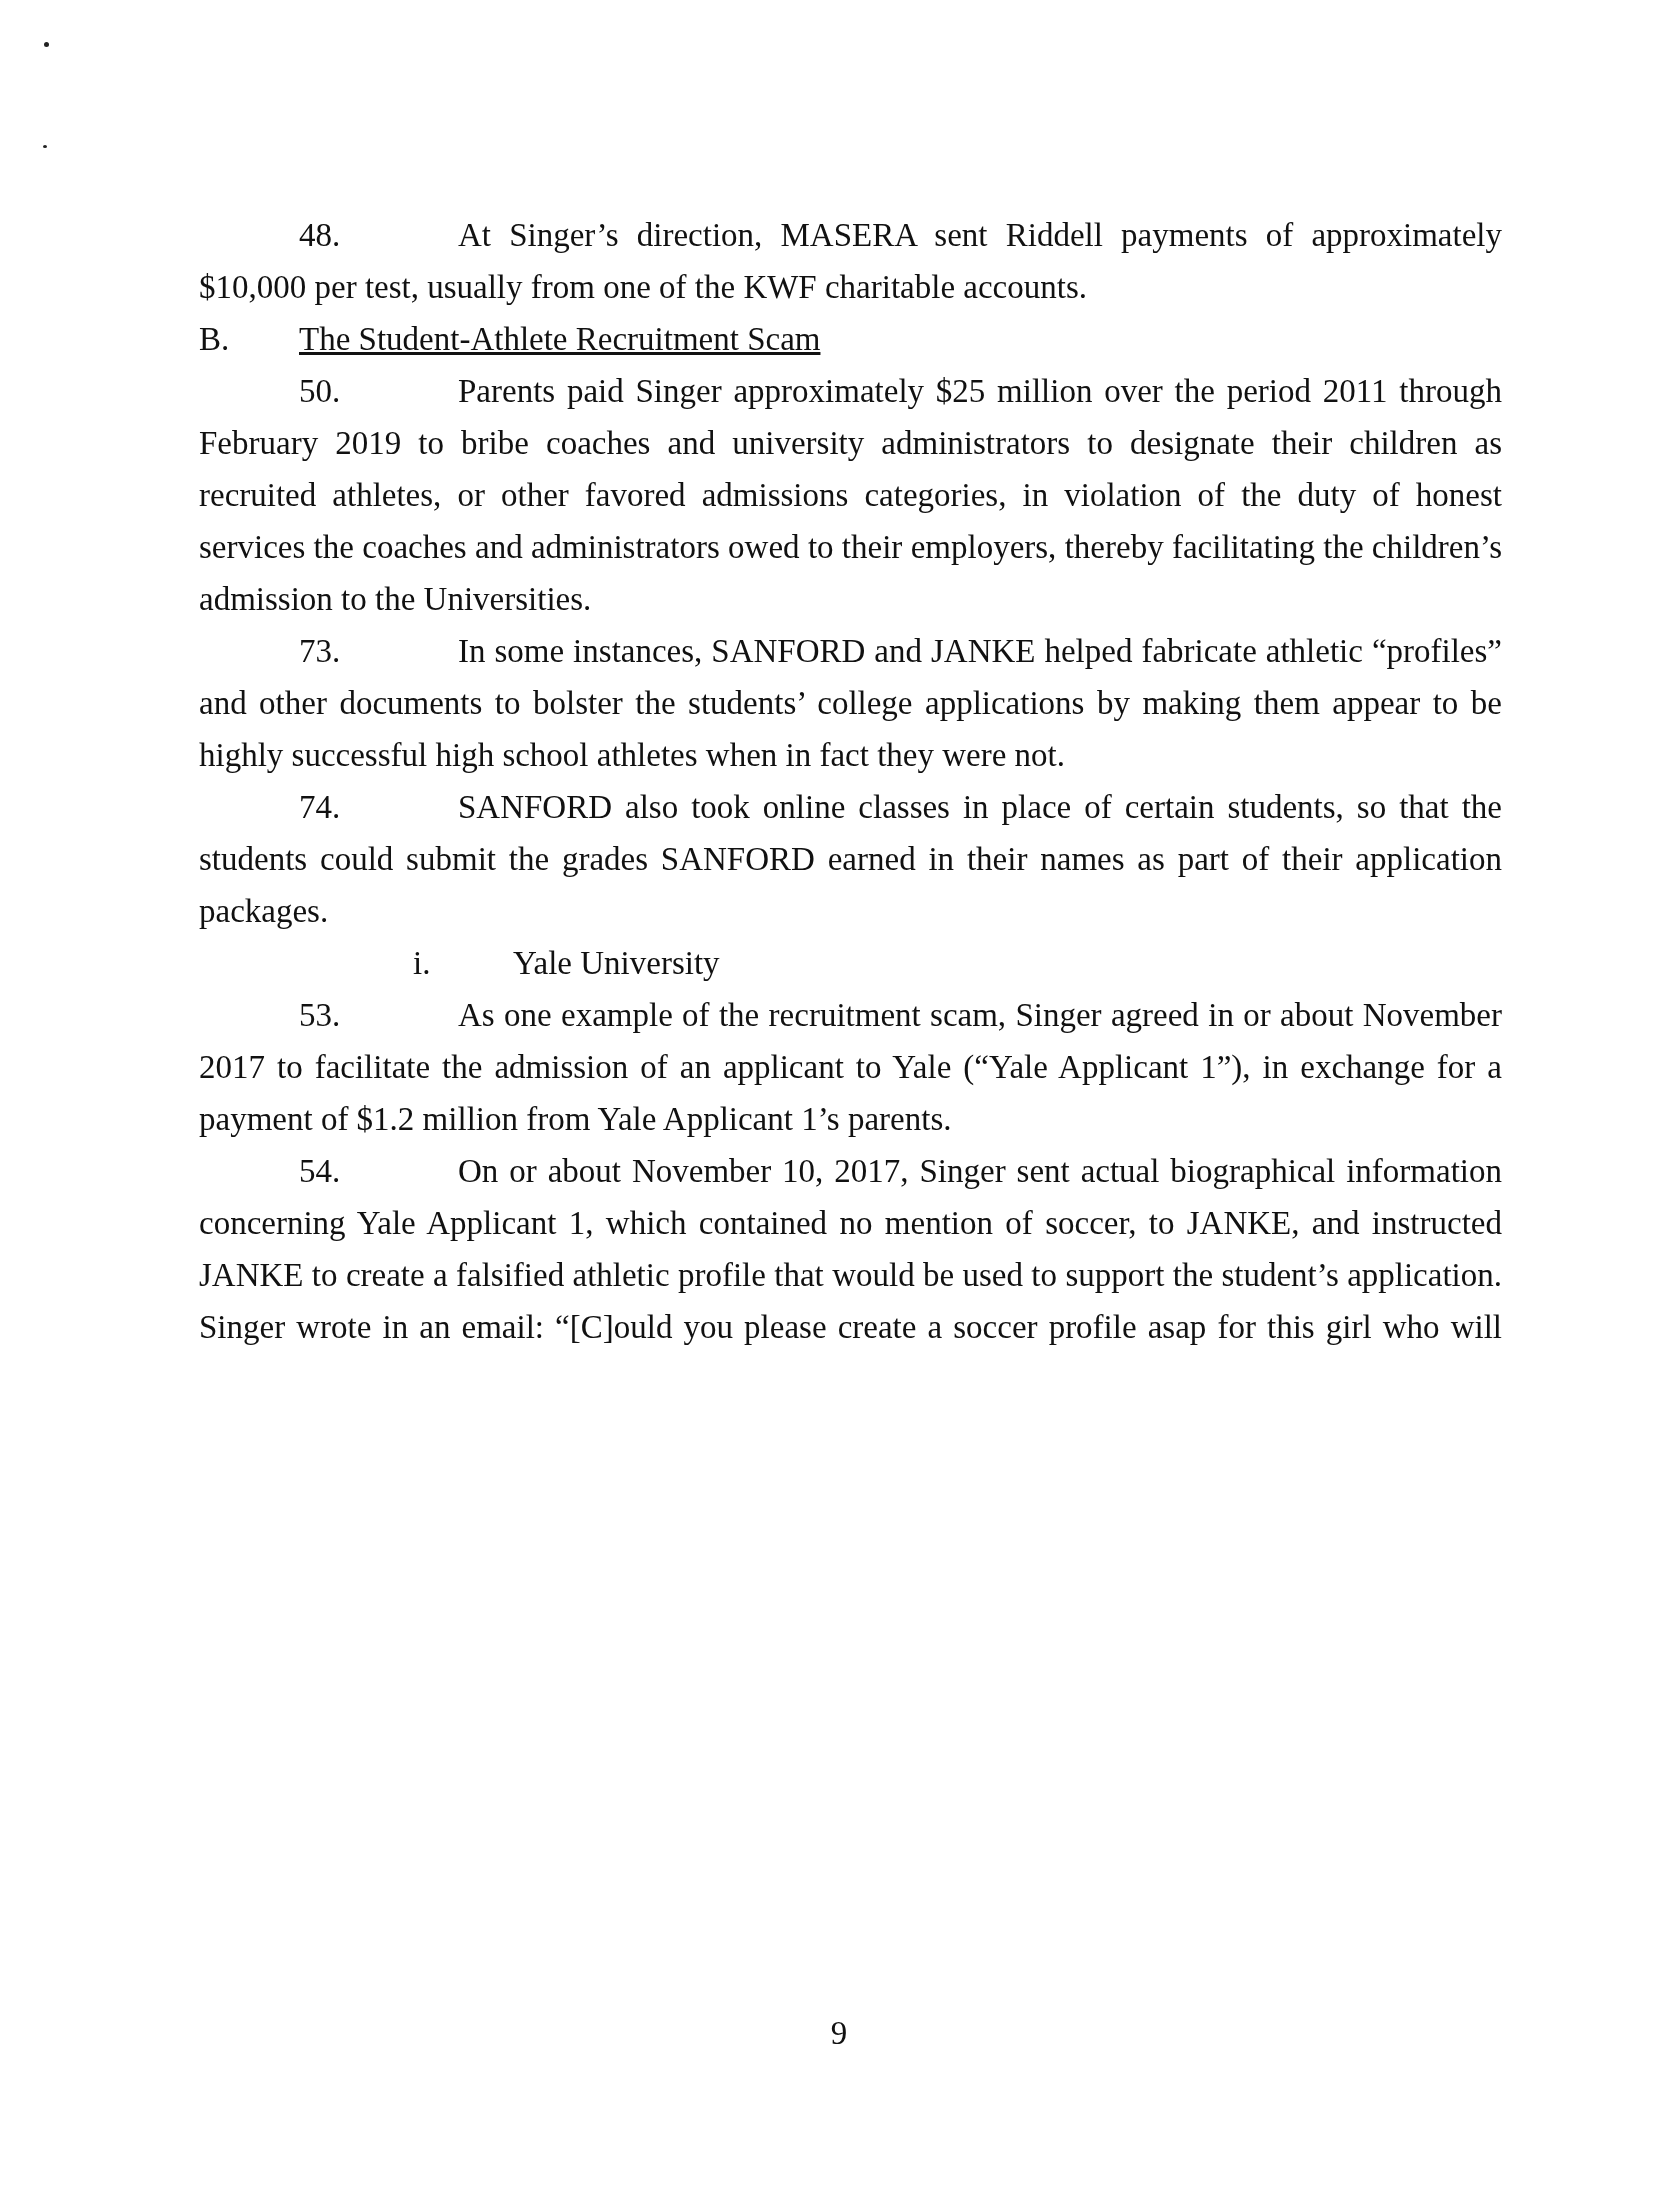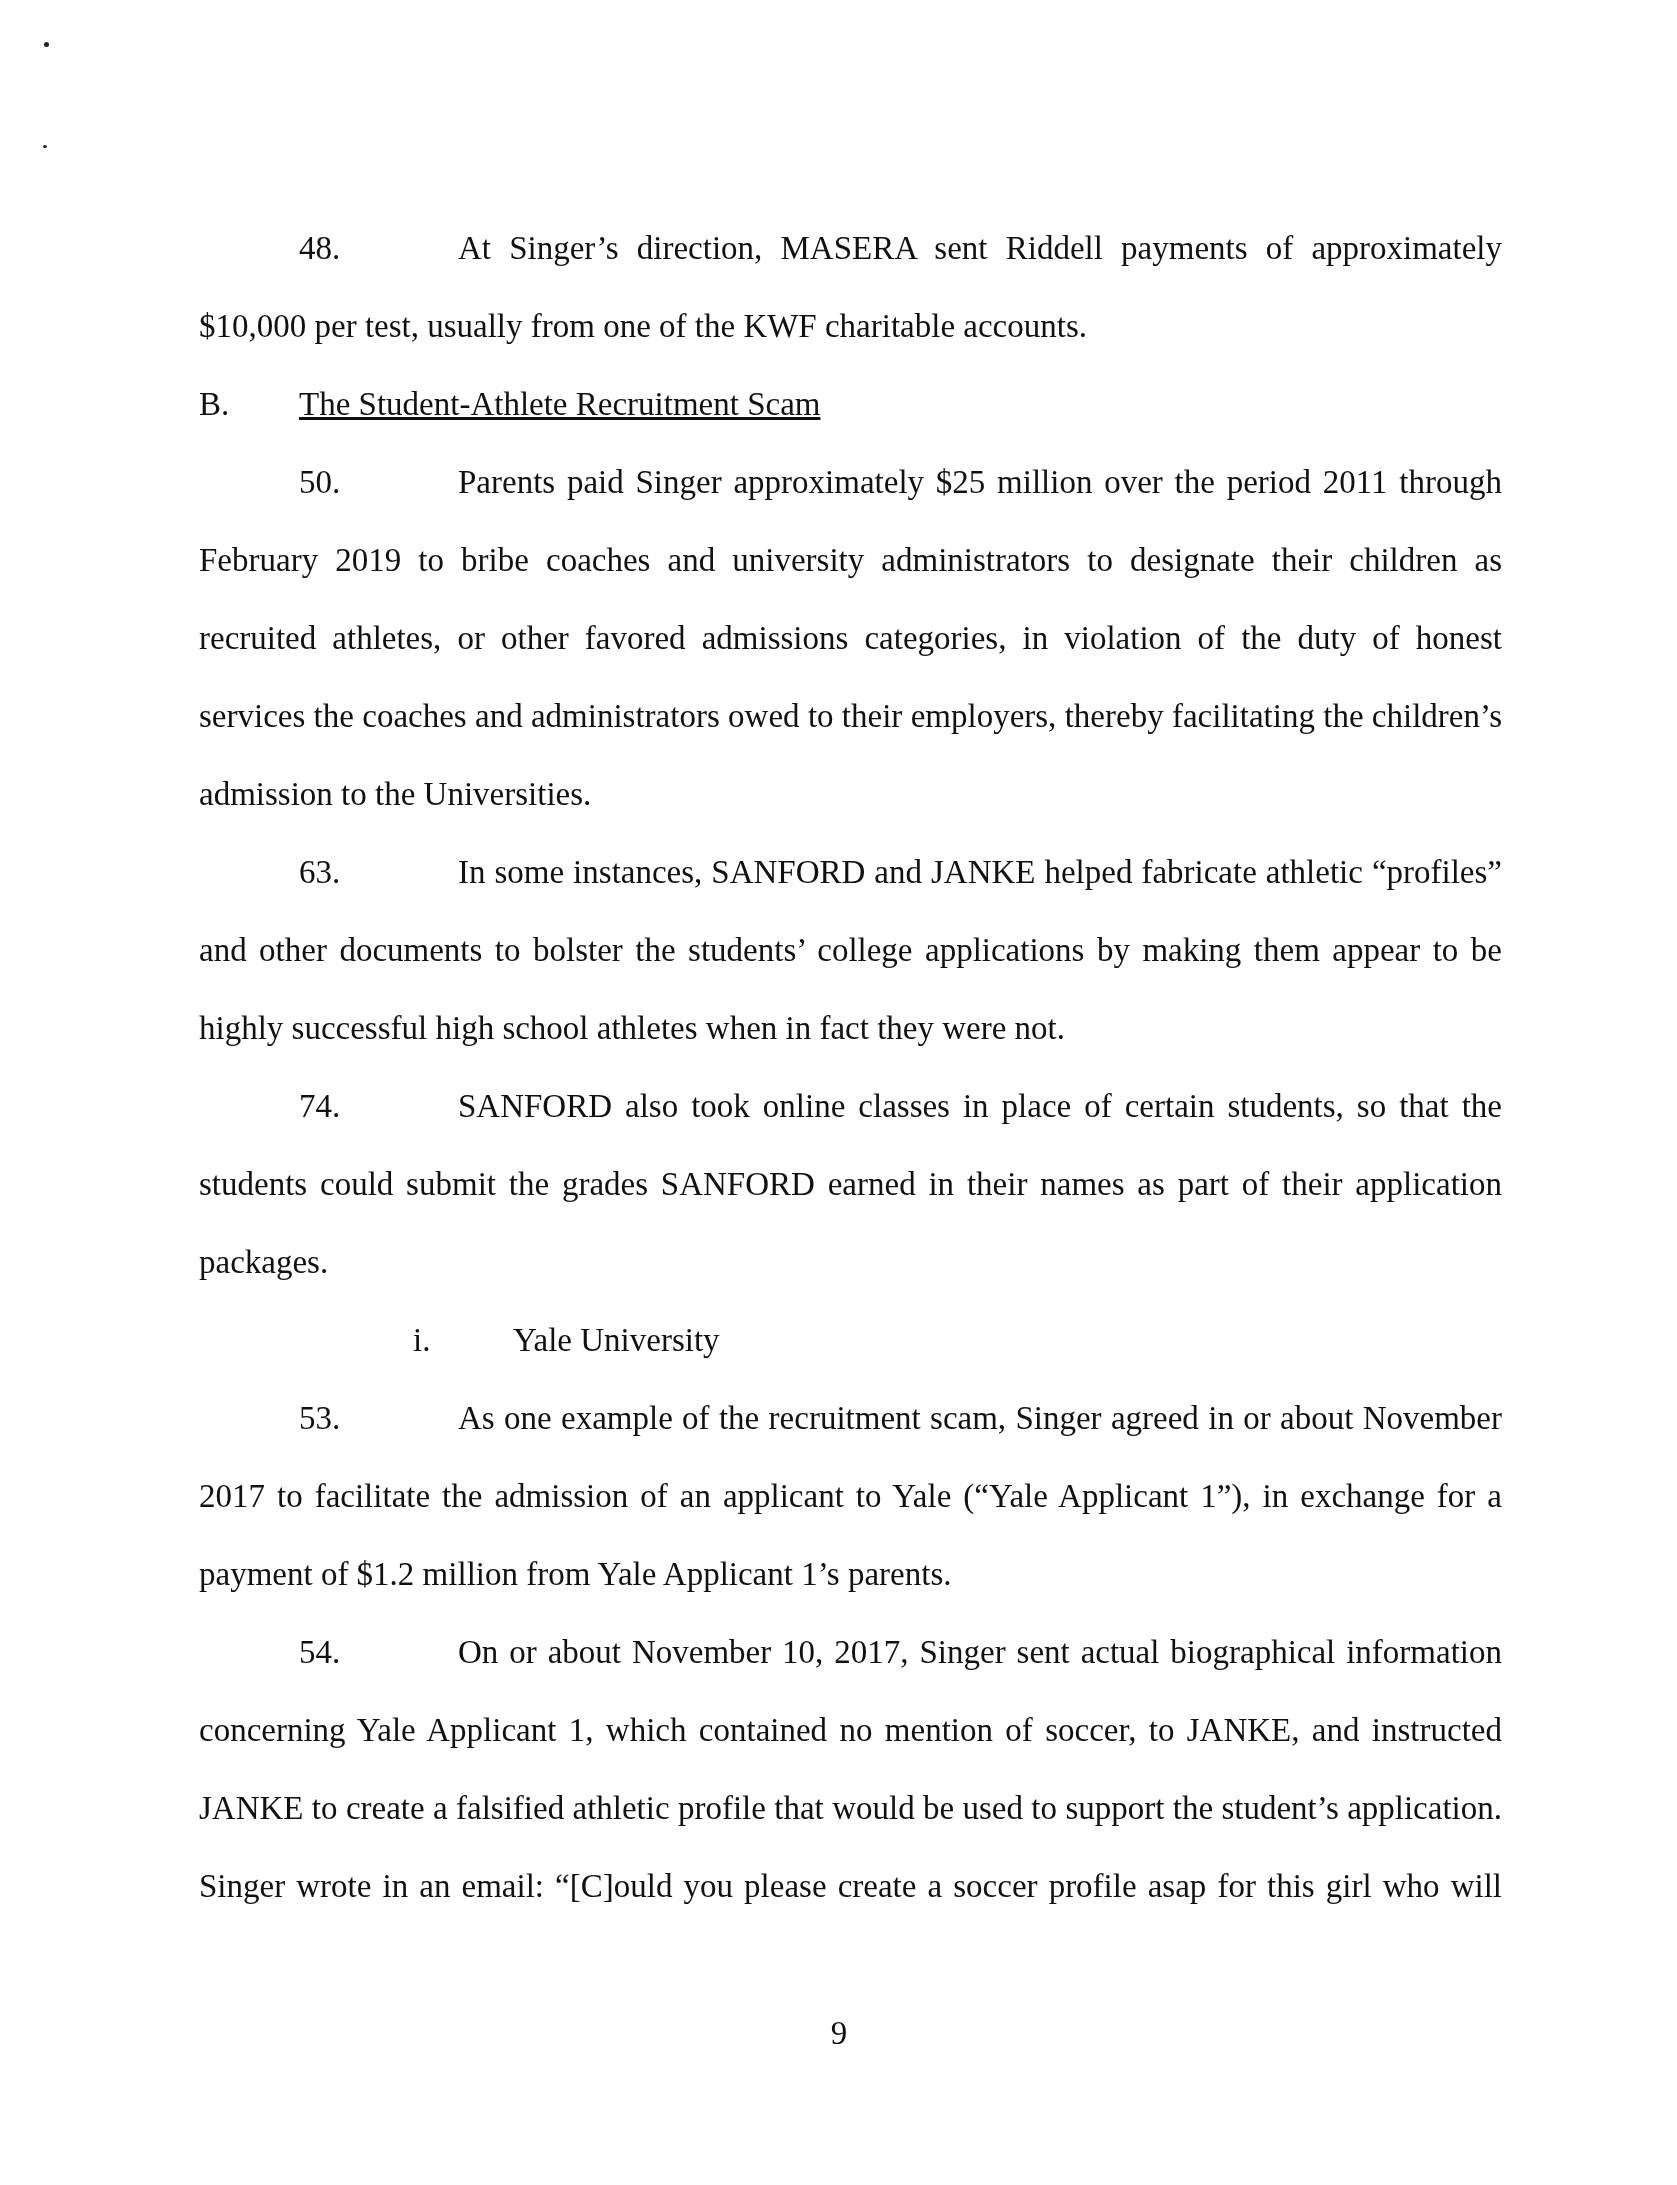--- a/index.html
+++ b/index.html
@@ -4,21 +4,21 @@
 <style>
   html, body { margin: 0; padding: 0; background: #ffffff; }
   body {
     width: 1678px; height: 2185px; position: relative; overflow: hidden;
     font-family: "Liberation Serif", "DejaVu Serif", serif;
     color: #111111;
   }
   .speck { position: absolute; background: #222; border-radius: 50%; }
   .page {
     position: absolute; left: 199px; top: 209px; width: 1303px;
-    font-size: 33px; line-height: 78px;
+    font-size: 33px; line-height: 52px;
   }
   .para { text-align: justify; text-align-last: left; margin: 0; text-indent: 100px; }
   .para .num { display: inline-block; width: 159px; text-indent: 0; }
   .heading { margin: 0; }
   .heading .letter { display: inline-block; width: 100px; }
   .heading .title { text-decoration: underline; }
   .subheading { margin: 0; padding-left: 214px; }
   .subheading .roman { display: inline-block; width: 100px; }
   .subheading .title { }
   .page-number {
@@ -34,21 +34,21 @@
 
 <div class="page">
 
   <p class="para"><span class="num">48.</span><span>At Singer’s direction, MASERA sent Riddell payments of approximately $10,000 per test, usually from one of the KWF charitable accounts.</span></p>
 
 
   <p class="heading"><span class="letter">B.</span><span class="title">The Student-Athlete Recruitment Scam</span></p>
 
   <p class="para"><span class="num">50.</span><span>Parents paid Singer approximately $25 million over the period 2011 through February 2019 to bribe coaches and university administrators to designate their children as recruited athletes, or other favored admissions categories, in violation of the duty of honest services the coaches and administrators owed to their employers, thereby facilitating the children’s admission to the Universities.</span></p>
 
-  <p class="para"><span class="num">63.</span><span>In some instances, SANFORD and JANKE helped fabricate athletic “profiles” and other documents to bolster the students’ college applications by making them appear to be highly successful high school athletes when in fact they were not.</span></p>
+  <p class="para"><span class="num">73.</span><span>In some instances, SANFORD and JANKE helped fabricate athletic “profiles” and other documents to bolster the students’ college applications by making them appear to be highly successful high school athletes when in fact they were not.</span></p>
 
   <p class="para"><span class="num">74.</span><span>SANFORD also took online classes in place of certain students, so that the students could submit the grades SANFORD earned in their names as part of their application packages.</span></p>
 
   <p class="subheading"><span class="roman">i.</span><span class="title">Yale University</span></p>
 
   <p class="para"><span class="num">53.</span><span>As one example of the recruitment scam, Singer agreed in or about November 2017 to facilitate the admission of an applicant to Yale (“Yale Applicant 1”), in exchange for a payment of $1.2 million from Yale Applicant 1’s parents.</span></p>
 
   <p class="para" style="text-align-last: justify;"><span class="num">54.</span><span>On or about November 10, 2017, Singer sent actual biographical information concerning Yale Applicant 1, which contained no mention of soccer, to JANKE, and instructed JANKE to create a falsified athletic profile that would be used to support the student’s application. Singer wrote in an email:  “[C]ould you please create a soccer profile asap for this girl who will</span></p>
 
 </div>

